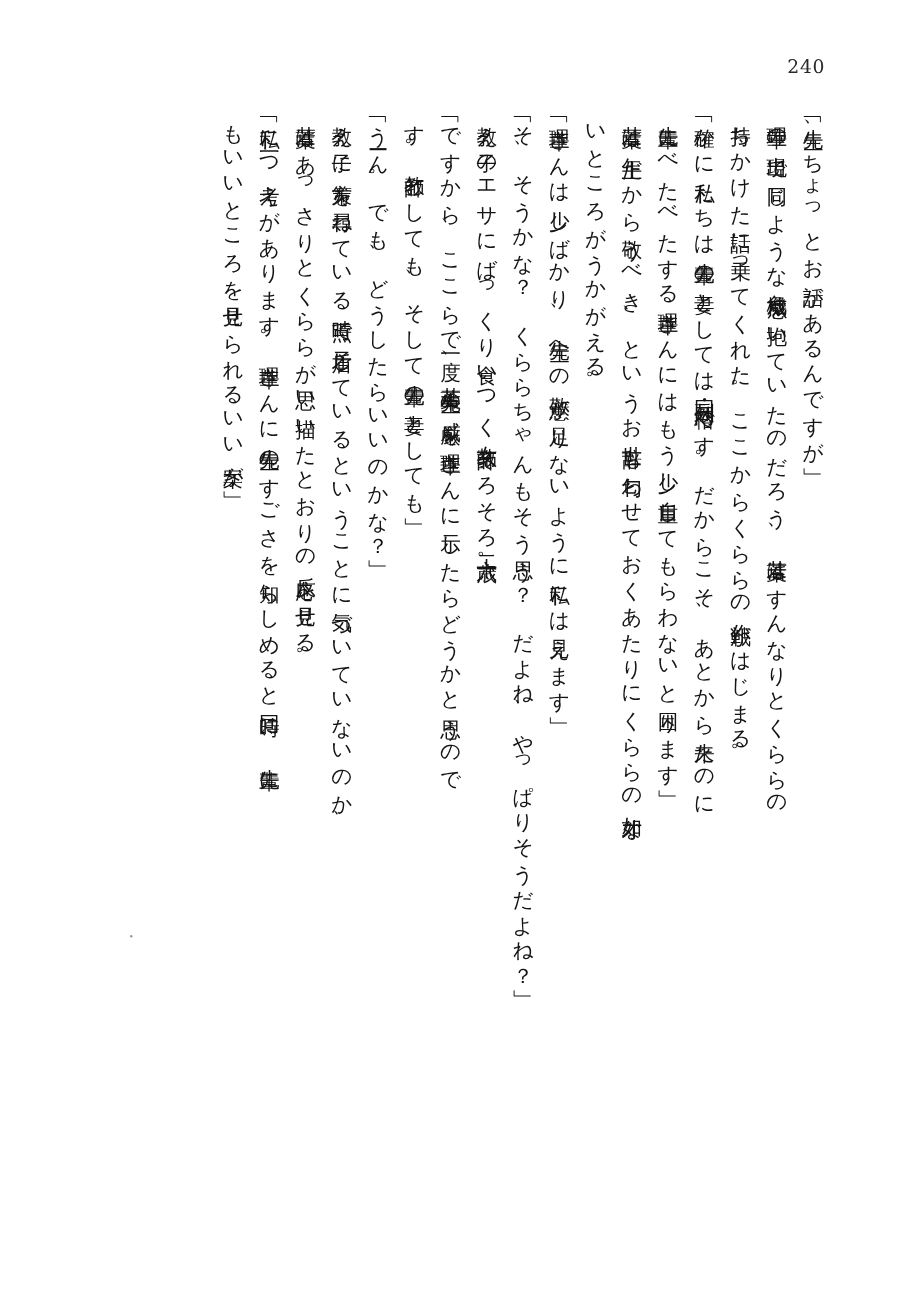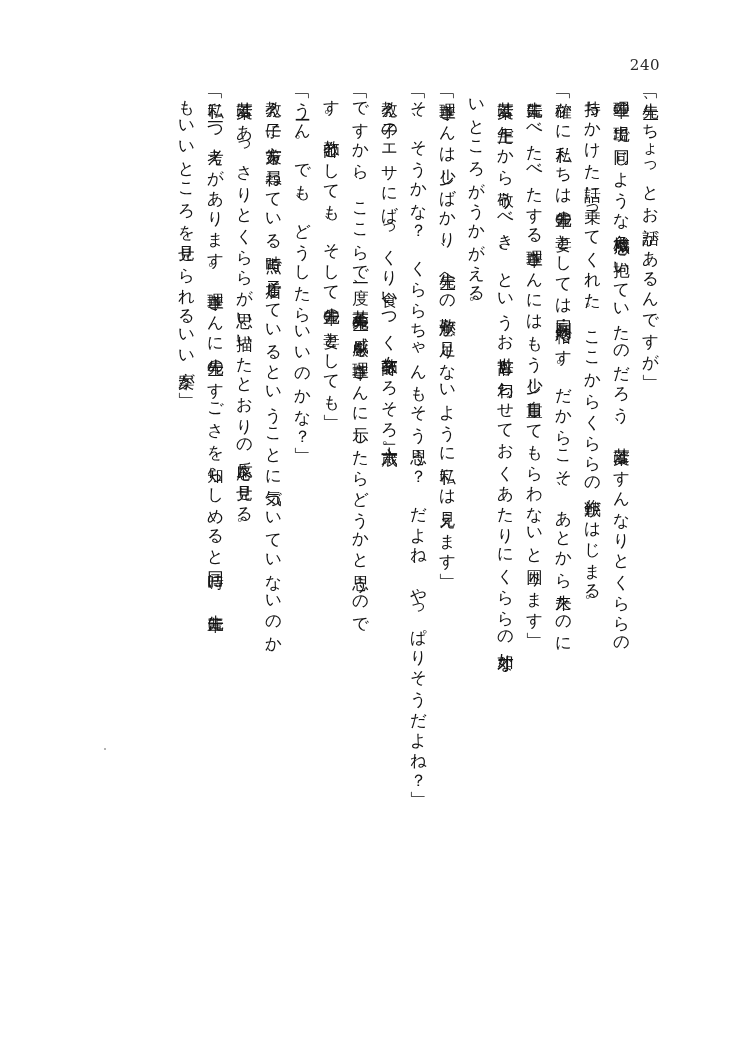--- a/index.html
+++ b/index.html
@@ -19,21 +19,21 @@
   .page {
     position: relative;
     width: 736px;
     height: 1038px;
     background: #ffffff;
   }
 
   
   .page-number {
     position: absolute;
-    top: 56px;
+    top: 44px;
     right: 76px;
     font-size: 15px;
     letter-spacing: 0.5px;
     color: #2a2a2a;
     font-family: "DejaVu Serif", "Liberation Serif", serif;
     margin-left: 33px;
   }
 
   
   .text-block {

